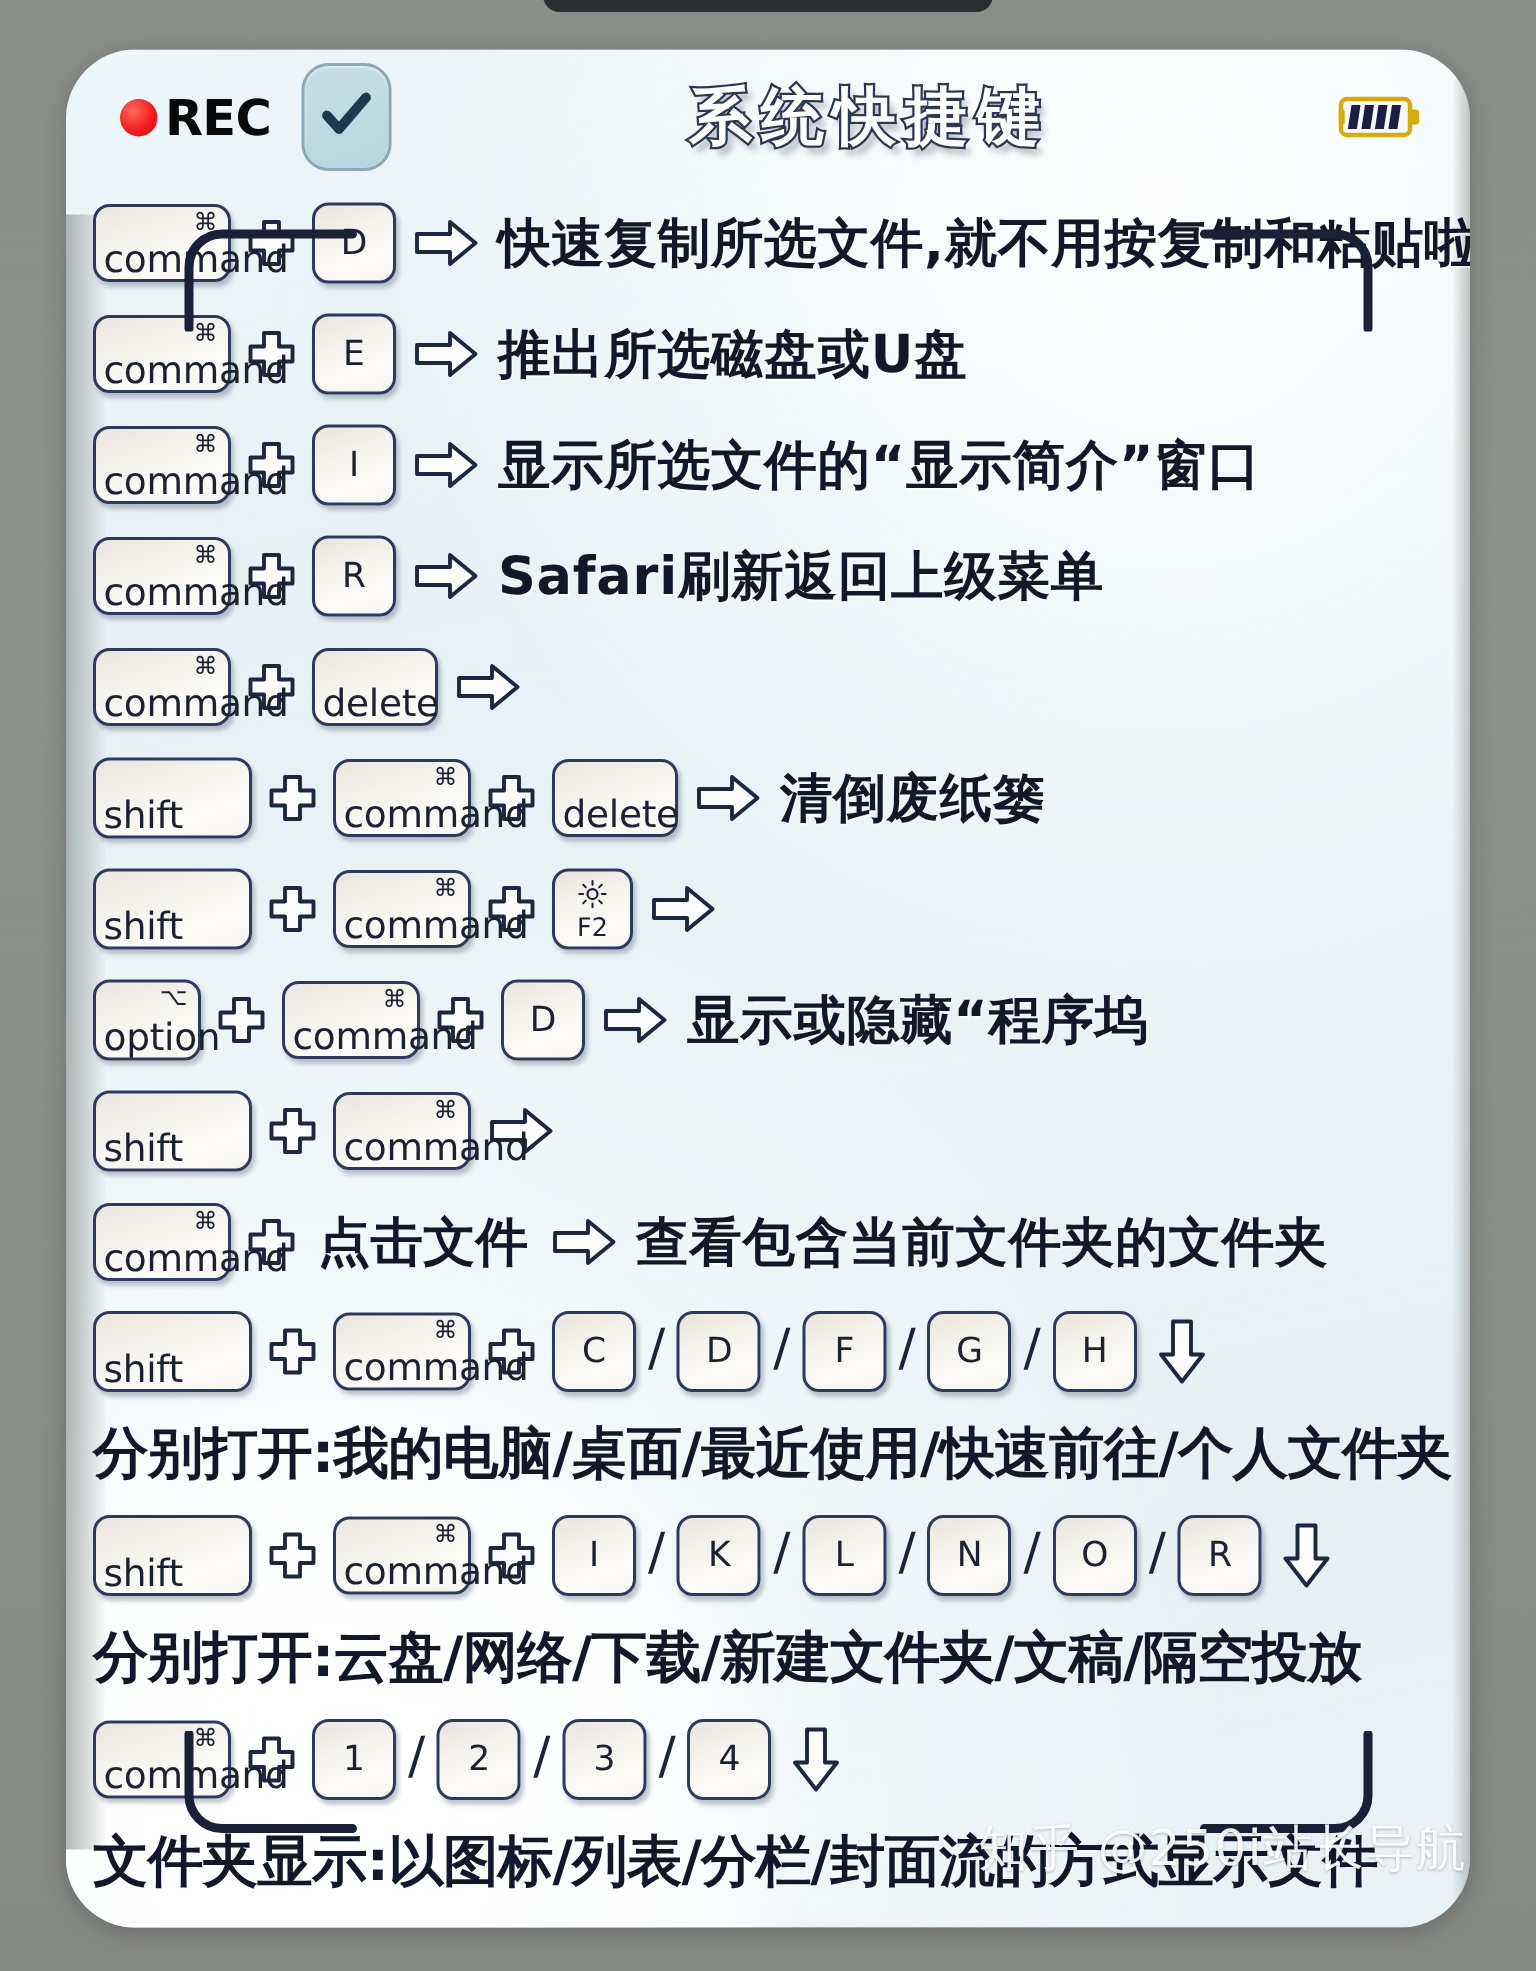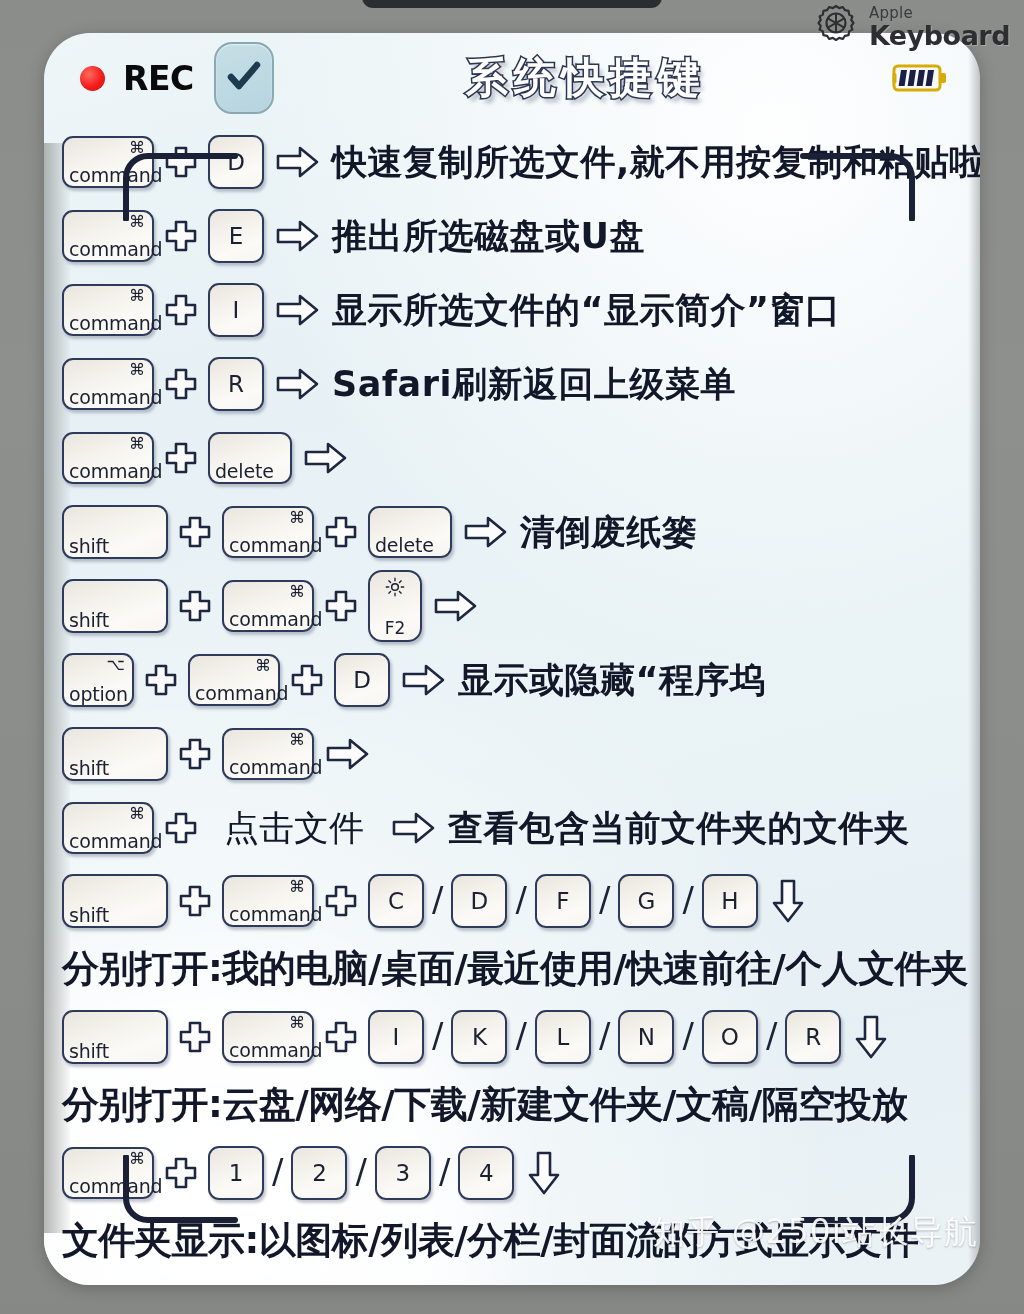--- a/index.html
+++ b/index.html
@@ -101,21 +101,21 @@
   
   .header {
     position: relative;
     height: 90px;
     display: flex;
     align-items: center;
     padding: 0 26px 0 22px;
     z-index: 4;
   }
   .rec {
-    display: flex; align-items: center; gap: 18px;
+    display: flex; align-items: center; gap: 5px;
     margin-left: 14px;
   }
   .rec-dot {
     width: 25px; height: 25px; border-radius: 50%;
     background: radial-gradient(circle at 35% 32%, #ff6b5e 0%, #f31d1d 55%, #d40d0d 100%);
   }
   .rec-txt {
     font-size: 33px; font-weight: 900; color: #0a0a0a;
     letter-spacing: -.5px;
     font-family: "DejaVu Sans", sans-serif;
@@ -182,21 +182,21 @@
     border: 2.5px solid #2e3a5c;
     border-radius: 11px;
     background: linear-gradient(160deg, #e9e6de 0%, #f4f2ec 38%, #fbfaf6 70%, #f7f5f0 100%);
     box-shadow: 2px 3px 3px rgba(60,70,95,.30);
     color: #1d2332;
     font-family: "DejaVu Sans", sans-serif;
   }
   .key .lbl-bl {
     position: absolute;
     left: 5px; bottom: 1px;
-    font-size: 19px;
+    font-size: 25px;
     line-height: 1;
     color: #1b2131;
     letter-spacing: -.2px;
   }
   .key .sym-tr {
     position: absolute;
     right: 7px; top: 2px;
     font-size: 16px;
     line-height: 1;
     color: #1b2131;
@@ -207,21 +207,21 @@
     display: flex; align-items: center; justify-content: center;
     font-size: 23px;
     color: #1b2131;
   }
 
   .k-cmd     { width: 92px;  height: 52px; }
   .k-shift   { width: 106px; height: 54px; }
   .k-option  { width: 72px;  height: 54px; }
   .k-delete  { width: 84px;  height: 52px; }
   .k-letter  { width: 56px;  height: 54px; }
-  .k-f2      { width: 54px;  height: 72px; border-radius: 14px; }
+  .k-f2      { width: 54px;  height: 54px; }
 
   .k-f2 .f2-sun { position:absolute; left:0; right:0; top:5px; display:flex; justify-content:center; }
   .k-f2 .f2-txt { position:absolute; left:0; right:0; bottom:2px; text-align:center; font-size:17px; color:#1b2131; }
 
   
   .plus { flex: 0 0 auto; width: 36px; height: 36px; }
   .arrow-r { flex: 0 0 auto; width: 46px; height: 36px; margin: 0 2px; }
   .arrow-d { flex: 0 0 auto; width: 34px; height: 46px; margin-left: 4px; }
   .slash {
     flex: 0 0 auto;
@@ -240,24 +240,24 @@
     font-weight: 700;
     color: #12182a;
     letter-spacing: .5px;
     white-space: nowrap;
     font-family: "DejaVu Sans", "Liberation Sans", sans-serif;
     text-shadow: 1px 1px 0 rgba(255,255,255,.5);
   }
   .mid-label {
     flex: 0 0 auto;
     font-size: 35px;
-    font-weight: 400;
+    font-weight: 700;
     color: #12182a;
     white-space: nowrap;
-    margin: 0 16px;
+    margin: 0 4px;
     font-family: "DejaVu Sans", "Liberation Sans", sans-serif;
   }
 
   
   .caption {
     padding-left: 18px;
     font-size: 37px;
     font-weight: 700;
     color: #12182a;
     letter-spacing: -.5px;
@@ -284,33 +284,20 @@
     text-shadow: 0 1px 2px rgba(0,0,0,.25);
   }
 </style>
 </head>
 <body>
 
 <div id="root">
 
   <div class="top-notch"></div>
 
-  <div class="brand">
-    <span>
-      <svg class="brand-gear" viewBox="0 0 50 50" fill="none">
-        <path d="M25 4 l3.2 2.1 3.6-1.1 2.1 3.2 3.7.7.5 3.7 3.3 1.8-1.2 3.6 2.3 3-2.3 3 1.2 3.6-3.3 1.8-.5 3.7-3.7.7-2.1 3.2-3.6-1.1L25 38l-3.2-2.1-3.6 1.1-2.1-3.2-3.7-.7-.5-3.7-3.3-1.8 1.2-3.6-2.3-3 2.3-3-1.2-3.6 3.3-1.8.5-3.7 3.7-.7 2.1-3.2 3.6 1.1z" stroke="#2f2f33" stroke-width="2.2" stroke-linejoin="round"></path>
-        <circle cx="25" cy="21" r="9.5" stroke="#2f2f33" stroke-width="2.2"></circle>
-        <path d="M25 11.5v19M16.7 16.3l16.6 9.4M16.7 25.7l16.6-9.4" stroke="#2f2f33" stroke-width="2"></path>
-      </svg>
-    </span>
-    <span class="brand-txt">
-      <div class="brand-apple">Apple</div>
-      <div class="brand-keyboard">Keyboard</div>
-    </span>
-  </div>
 
   <div class="card">
     <div class="gutter"></div>
     <div class="edge-r"></div>
 
     <div class="header">
       <div class="rec">
         <div class="rec-dot"></div>
         <div class="rec-txt">REC</div>
       </div>

